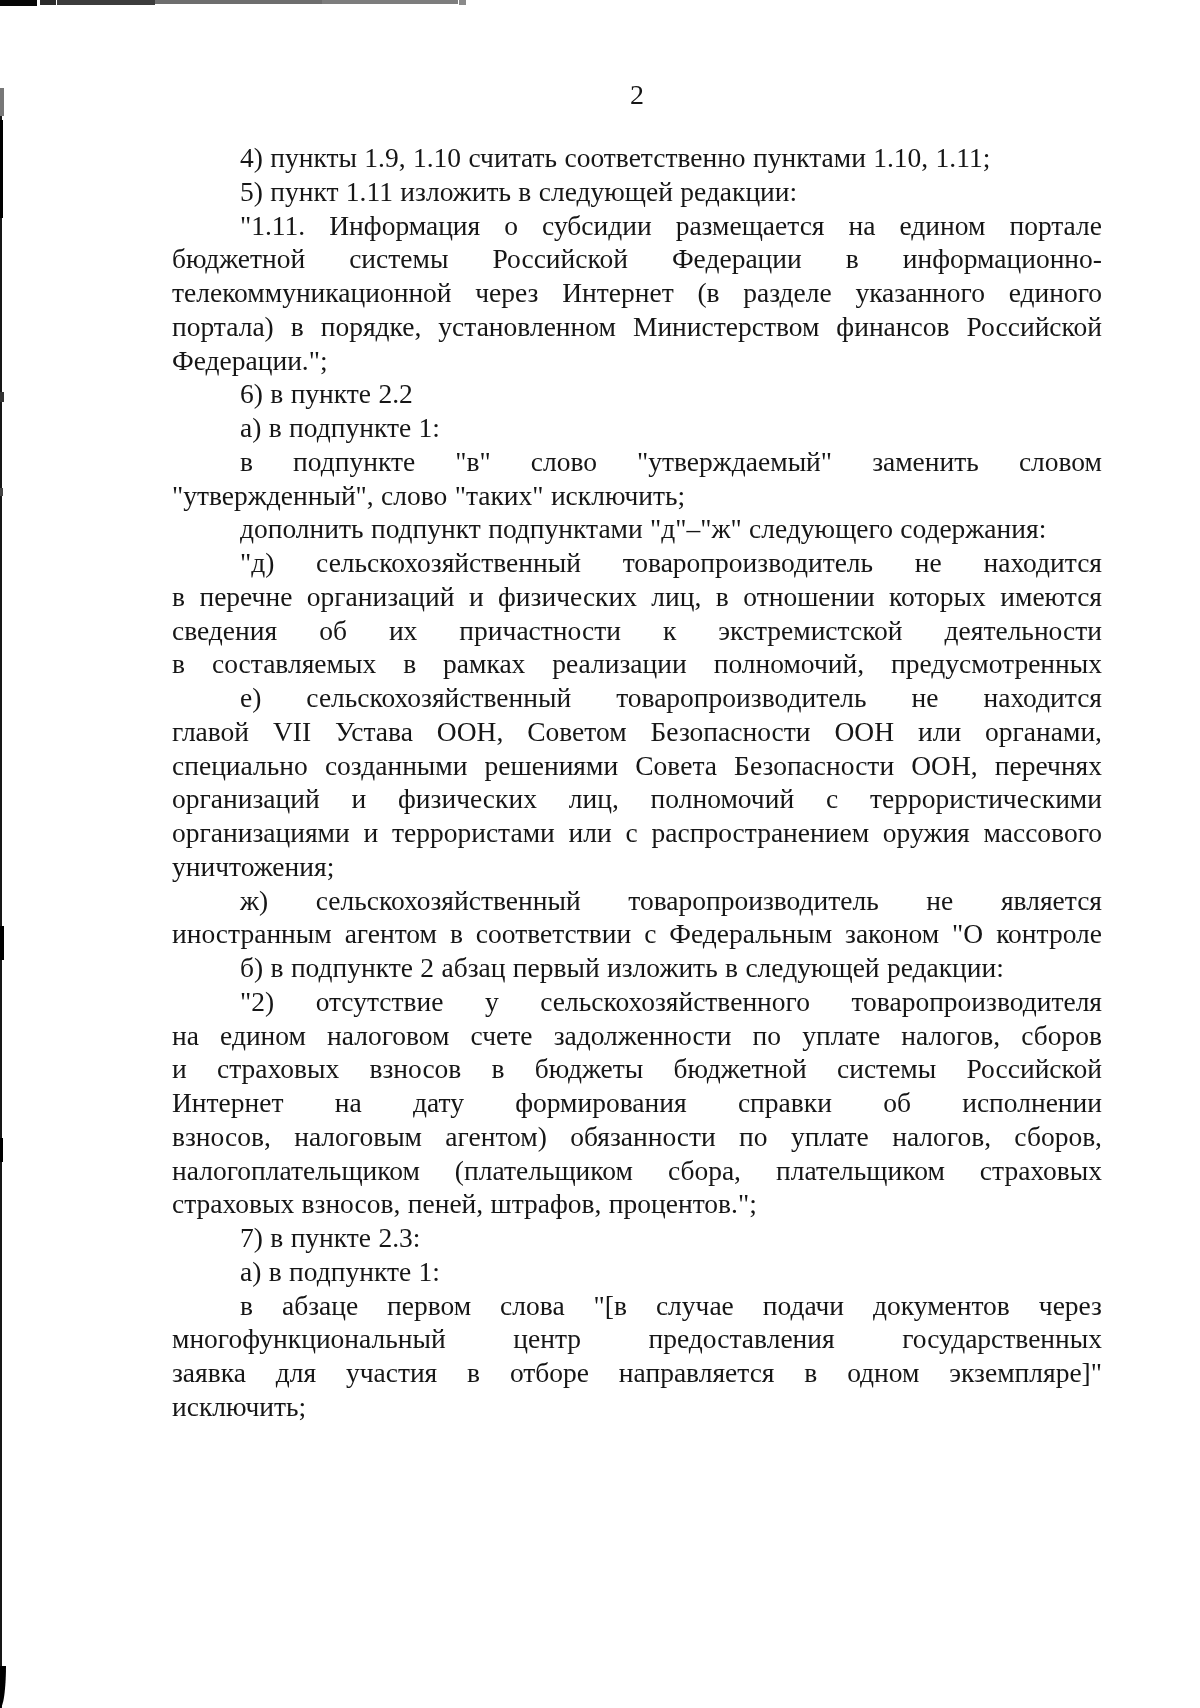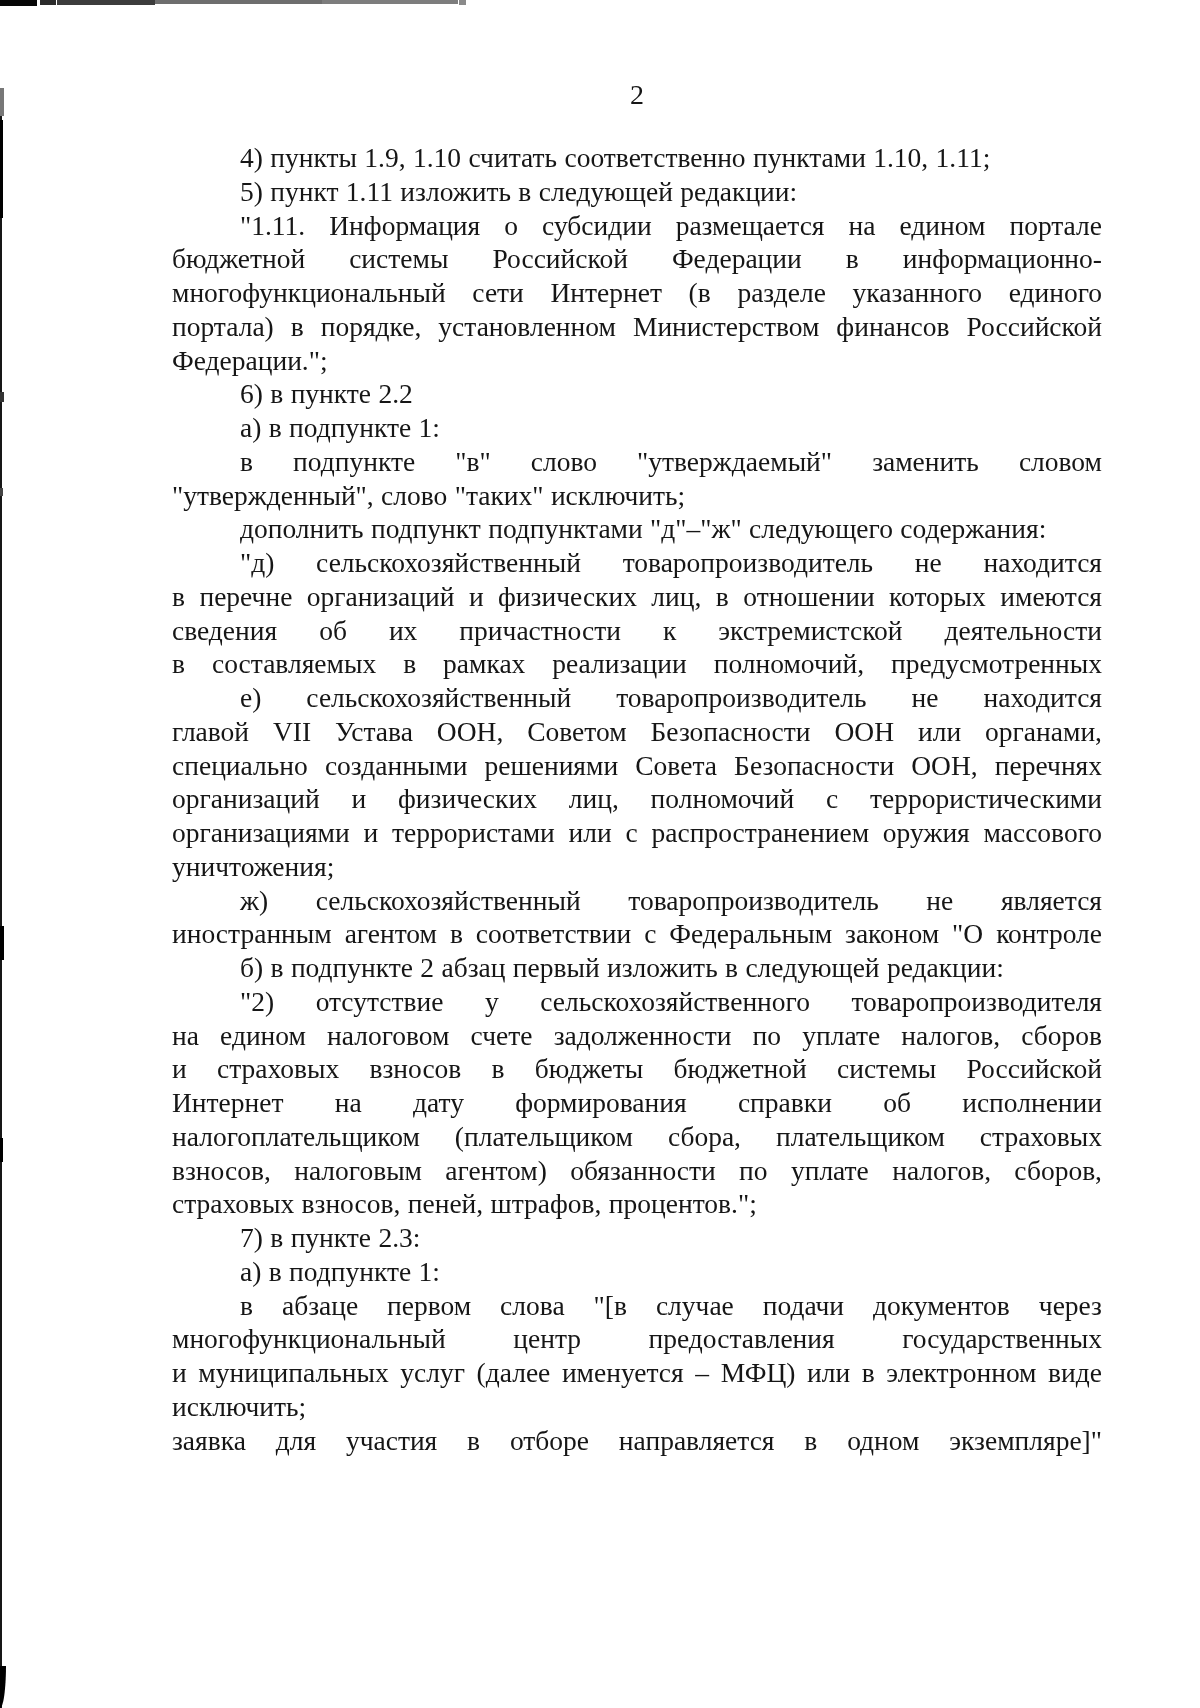--- a/index.html
+++ b/index.html
@@ -88,21 +88,21 @@
   <div class="content">
       <div class="para">
         <div class="line first last">4) пункты 1.9, 1.10 считать соответственно пунктами 1.10, 1.11;</div>
       </div>
       <div class="para">
         <div class="line first last">5) пункт 1.11 изложить в следующей редакции:</div>
       </div>
       <div class="para">
         <div class="line first">"1.11. Информация о субсидии размещается на едином портале</div>
         <div class="line">бюджетной системы Российской Федерации в информационно-</div>
-        <div class="line">многофункциональный сети Интернет (в разделе указанного единого</div>
+        <div class="line">телекоммуникационной через Интернет (в разделе указанного единого</div>
         <div class="line">портала) в порядке, установленном Министерством финансов Российской</div>
         <div class="line last">Федерации.";</div>
       </div>
       <div class="para">
         <div class="line first last">6) в пункте 2.2</div>
       </div>
       <div class="para">
         <div class="line first last">а) в подпункте 1:</div>
       </div>
       <div class="para">
@@ -131,32 +131,31 @@
         <div class="line">иностранным агентом в соответствии с Федеральным законом "О контроле</div>
       </div>
       <div class="para">
         <div class="line first last">б) в подпункте 2 абзац первый изложить в следующей редакции:</div>
       </div>
       <div class="para">
         <div class="line first">"2) отсутствие у сельскохозяйственного товаропроизводителя</div>
         <div class="line">на едином налоговом счете задолженности по уплате налогов, сборов</div>
         <div class="line">и страховых взносов в бюджеты бюджетной системы Российской</div>
         <div class="line">Интернет на дату формирования справки об исполнении</div>
+        <div class="line">взносов, налоговым агентом) обязанности по уплате налогов, сборов,</div>
         <div class="line">налогоплательщиком (плательщиком сбора, плательщиком страховых</div>
-        <div class="line">взносов, налоговым агентом) обязанности по уплате налогов, сборов,</div>
         <div class="line last">страховых взносов, пеней, штрафов, процентов.";</div>
       </div>
       <div class="para">
         <div class="line first last">7) в пункте 2.3:</div>
       </div>
       <div class="para">
         <div class="line first last">а) в подпункте 1:</div>
       </div>
       <div class="para">
         <div class="line first">в абзаце первом слова "[в случае подачи документов через</div>
         <div class="line">многофункциональный центр предоставления государственных</div>
-        <div class="line">и муниципальных услуг (далее именуется – МФЦ) или в электронном виде</div>
+        <div class="line">заявка для участия в отборе направляется в одном экземпляре]"</div>
         <div class="line last">исключить;</div>
-        <div class="line">заявка для участия в отборе направляется в одном экземпляре]"</div>
       </div>
     </div>
 
 </div>
 
 </body></html>

